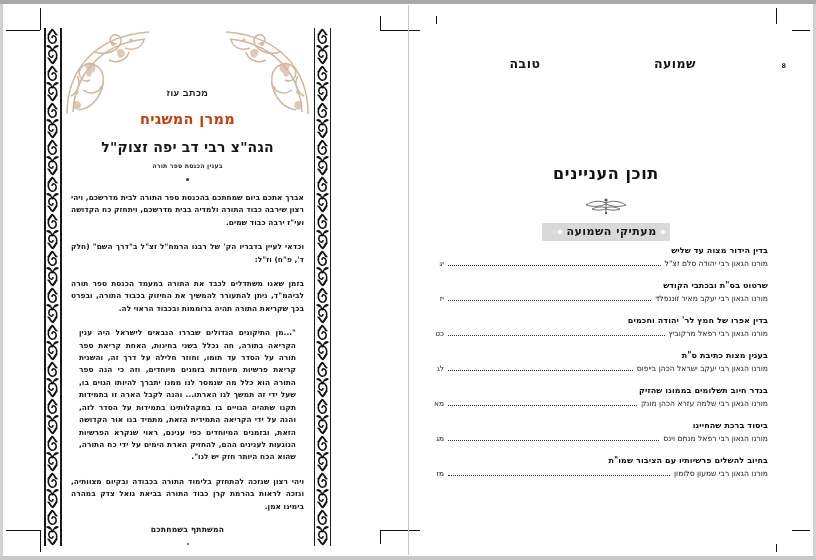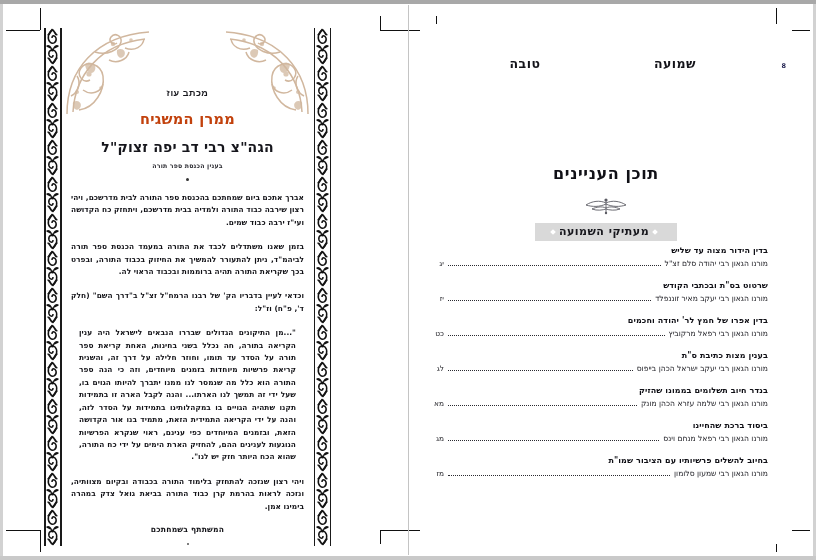--- a/index.html
+++ b/index.html
@@ -237,21 +237,21 @@
   }
   .section-banner {
     position: absolute;
     left: 0; top: 196px;
     width: 372px;
     text-align: center;
   }
   .section-banner .inner {
     display: inline-block;
     background: #d9d9d9;
-    padding: 2px 16px 3px 12px;
+    padding: 2px 1px 3px 12px;
     font-size: 11px;
     font-weight: bold;
     color: #16161c;
     letter-spacing: .5px;
   }
   .banner-dia {
     display: inline-block;
     width: 4px; height: 4px;
     background: #ffffff;
     transform: rotate(45deg);
@@ -429,22 +429,22 @@
       <div class="letter-head">
         <div class="lh-1">מכתב עוז</div>
         <div class="lh-2">ממרן המשגיח</div>
         <div class="lh-3">הגה"צ רבי דב יפה זצוק"ל</div>
         <div class="lh-4">בענין הכנסת ספר תורה</div>
         <div class="head-dot"></div>
       </div>
 
       <div class="letter-body">
         <p class="p">אברך אתכם ביום שמחתכם בהכנסת ספר התורה לבית מדרשכם, ויהי רצון שירבה כבוד התורה ולמדיה בבית מדרשכם, ויתחזק כח הקדושה ועי"ז ירבה כבוד שמים.</p>
+        <p class="p">וכדאי לעיין בדבריו הק' של רבנו הרמח"ל זצ"ל ב"דרך השם" (חלק ד', פ"ח) וז"ל:</p>
         <p class="p">בזמן שאנו משתדלים לכבד את התורה במעמד הכנסת ספר תורה לביהמ"ד, ניתן להתעורר להמשיך את החיזוק בכבוד התורה, ובפרט בכך שקריאת התורה תהיה ברוממות ובכבוד הראוי לה.</p>
-        <p class="p">וכדאי לעיין בדבריו הק' של רבנו הרמח"ל זצ"ל ב"דרך השם" (חלק ד', פ"ח) וז"ל:</p>
         <p class="p quote">"...מן התיקונים הגדולים שבררו הנבאים לישראל היה ענין הקריאה בתורה, חה נכלל בשני בחינות, האחת קריאת ספר תורה על הסדר עד תומו, וחוזר חלילה על דרך זה, והשנית קריאת פרשיות מיוחדות בזמנים מיוחדים, וזה כי הנה ספר התורה הוא כלל מה שנמסר לנו ממנו יתברך להיותו הגוים בו, שעל ידי זה תמשך לנו הארתו... והנה לקבל הארה זו בתמידות תקנו שתהיה הגויים בו במקהלותינו בתמידות על הסדר לזה, והנה על ידי הקריאה התמידית הזאת, מתמיד בנו אור הקדושה הזאת, ובזמנים המיוחדים כפי ענינם, ראוי שנקרא הפרשיות הנוגעות לענינים ההם, להחזיק הארת הימים על ידי כח התורה, שהוא הכח היותר חזק יש לנו".</p>
         <p class="p">ויהי רצון שנזכה להתחזק בלימוד התורה בכבודה ובקיום מצוותיה, ונזכה לראות בהרמת קרן כבוד התורה בביאת גואל צדק במהרה בימינו אמן.</p>
         <div class="sig-line">המשתתף בשמחתכם</div>
         <div class="sig-dot"></div>
         <div class="hand-sig">דב יפה</div>
 
         <div class="stamp-wrap">
           <svg width="60" height="60" viewBox="0 0 60 60" xmlns="http://www.w3.org/2000/svg">
             <circle cx="30" cy="30" r="27" fill="none" stroke="#53535a" stroke-width="1.6"></circle>
             <circle cx="30" cy="30" r="24" fill="none" stroke="#6a6a72" stroke-width="0.8"></circle>

